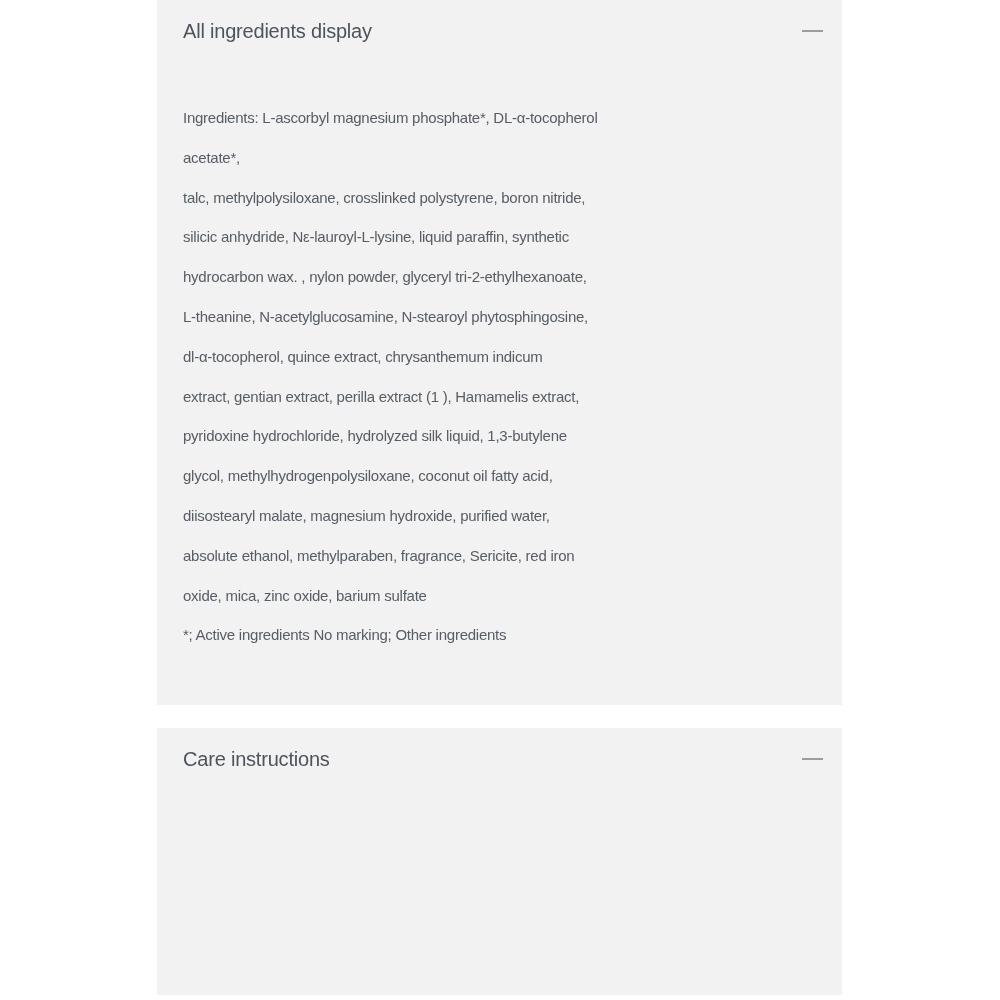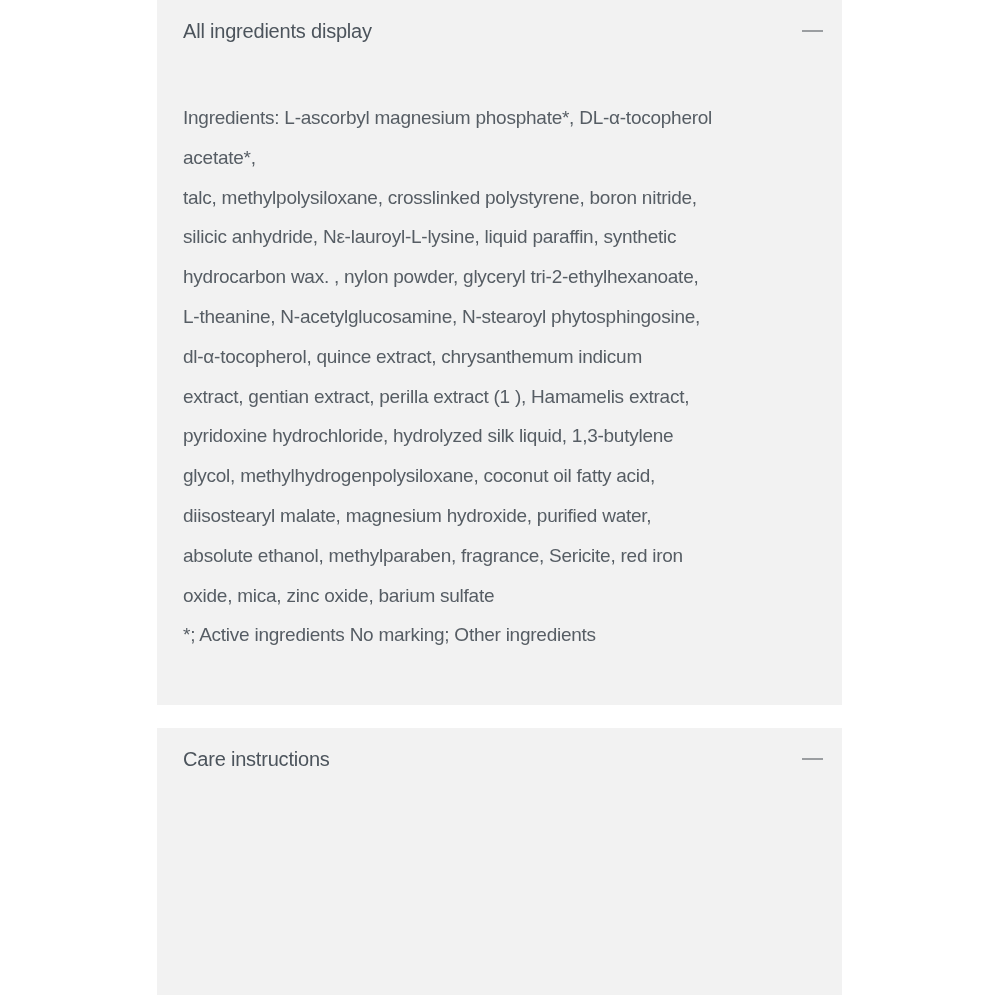--- a/index.html
+++ b/index.html
@@ -50,21 +50,21 @@
   }
   .collapse-icon {
     display: inline-block;
     width: 21px;
     height: 2px;
     background: var(--icon_color);
     margin-right: -7px;
   }
   .panel-body {
     margin-top: 52px;
-    font-size: 19px;
+    font-size: 15px;
     line-height: 39.8px;
     letter-spacing: -0.25px;
     color: var(--body_color);
     white-space: pre-line;
   }
 </style>
 </head>
 <body>
 
 <div class="page">

